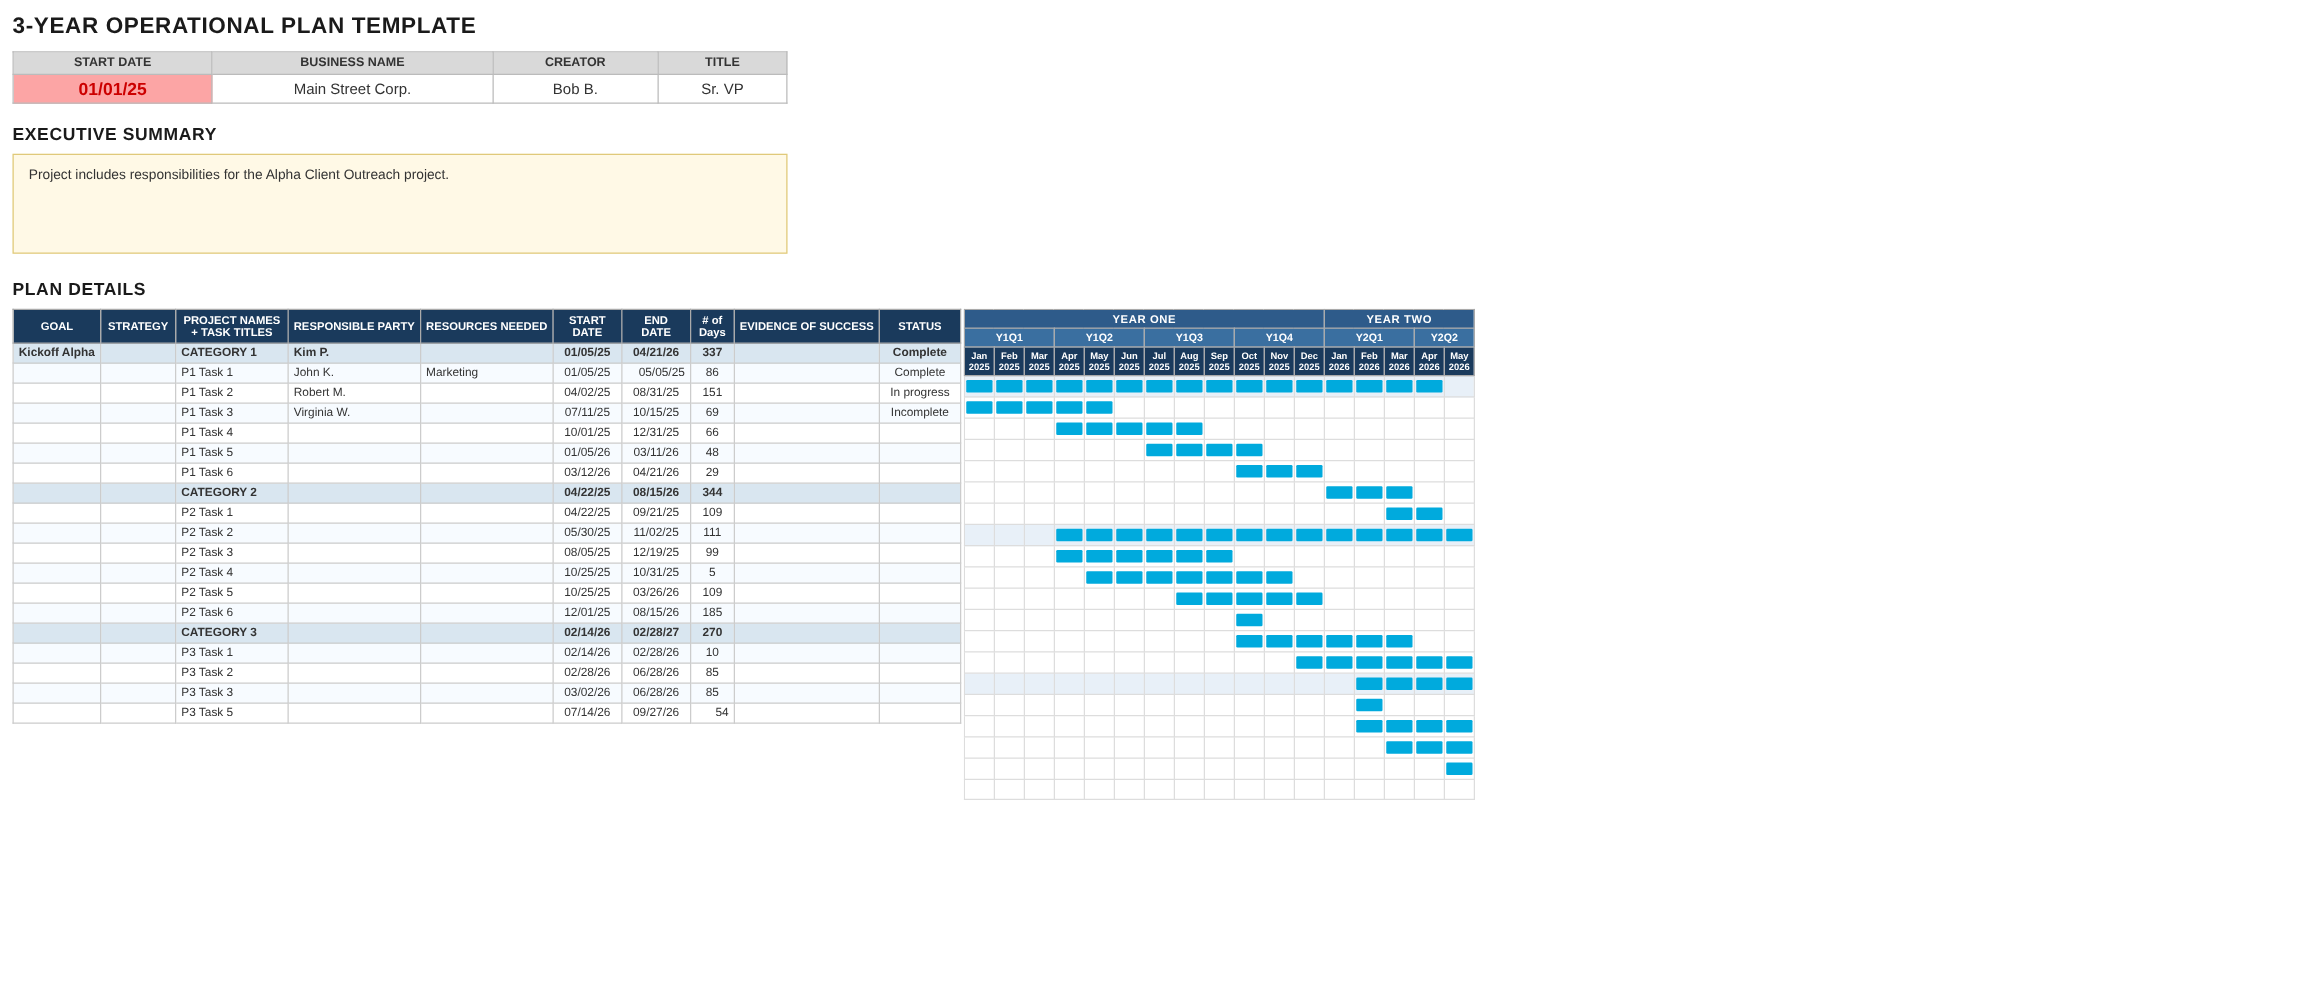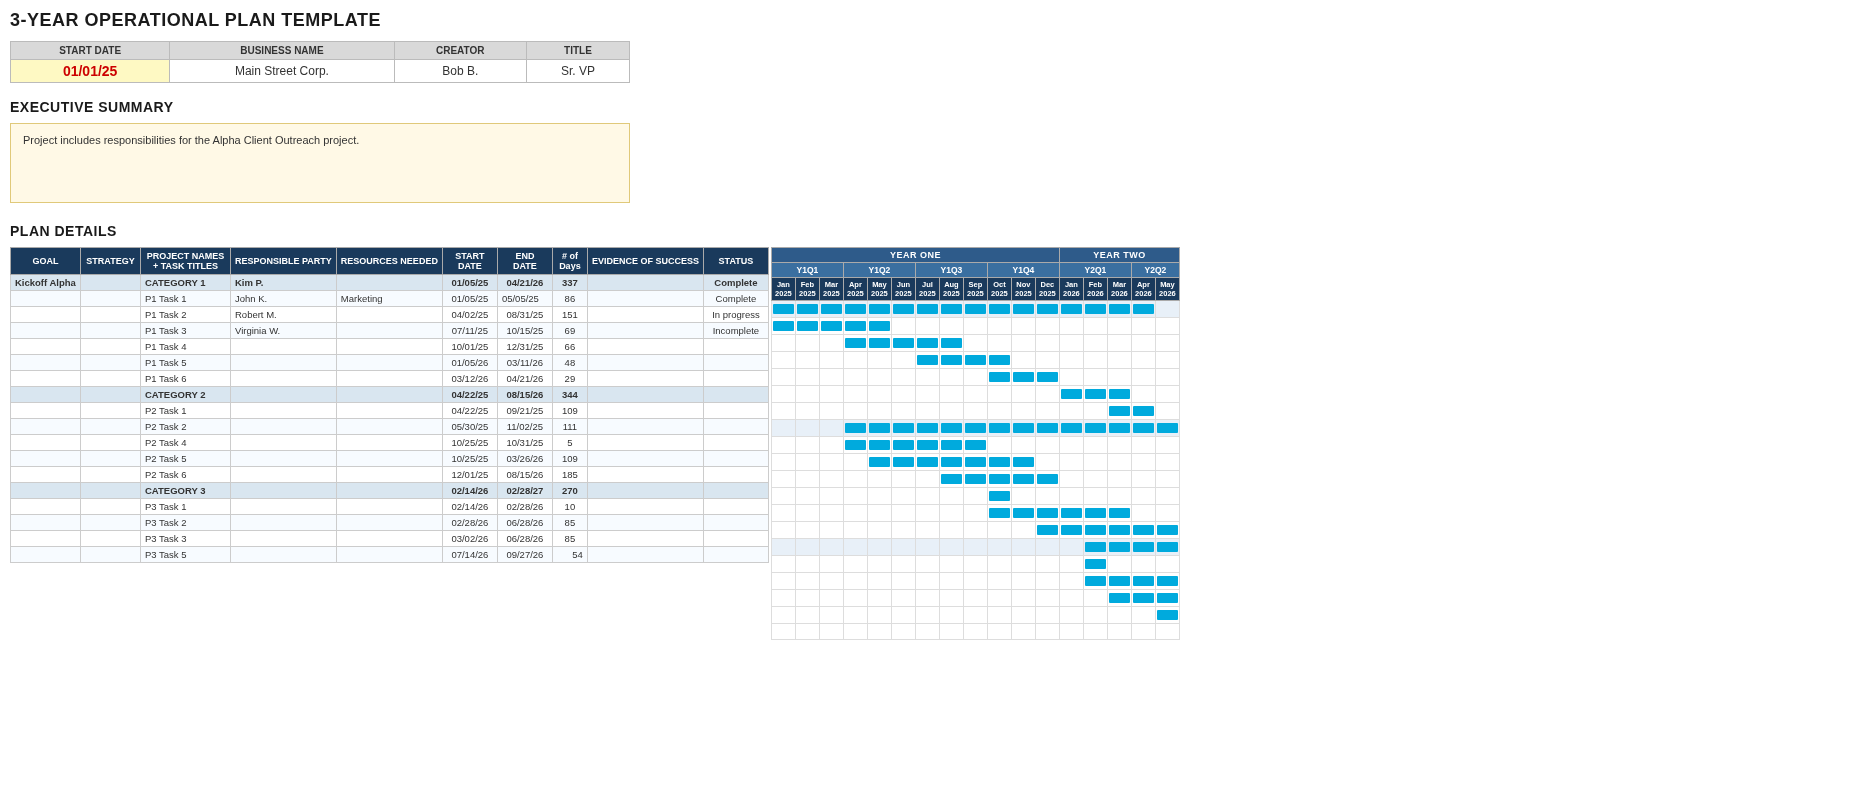--- a/index.html
+++ b/index.html
@@ -3,21 +3,21 @@
   <meta charset="utf-8">
   <style>
     * { box-sizing: border-box; margin: 0; padding: 0; }
     body { font-family: Arial, sans-serif; font-size: 11px; background: #fff; color: #333; padding: 10px; }
     
     h1 { font-size: 18px; font-weight: bold; color: #1a1a1a; margin-bottom: 10px; letter-spacing: 0.5px; }
     
     .header-table { border-collapse: collapse; width: 620px; margin-bottom: 16px; }
     .header-table th { background: #d9d9d9; font-weight: bold; font-size: 10px; text-align: center; padding: 3px 8px; border: 1px solid #bbb; color: #333; }
     .header-table td { text-align: center; padding: 3px 8px; border: 1px solid #bbb; font-size: 12px; }
-    .header-table td.date-cell { background: #fef9c3; color: #c00; font-weight: bold; font-size: 14px; }
+    .header-table td.date-cell { background: #fca5a5; color: #c00; font-weight: bold; font-size: 14px; }
     
     .section-title { font-size: 14px; font-weight: bold; color: #1a1a1a; margin-bottom: 8px; letter-spacing: 0.5px; }
     
     .exec-summary-box { border: 1px solid #e0c97a; background: #fff9e6; width: 620px; min-height: 80px; padding: 10px 12px; margin-bottom: 20px; font-size: 11px; color: #333; }
     
     .plan-table-wrapper { overflow: visible; }
     
     .plan-table { border-collapse: collapse; font-size: 10px; }
     .plan-table th { background: #1a3a5c; color: #fff; font-weight: bold; text-align: center; padding: 3px 4px; border: 1px solid #aaa; white-space: nowrap; font-size: 9px; }
     .plan-table td { padding: 2px 4px; border: 1px solid #ccc; white-space: nowrap; font-size: 9.5px; }
@@ -105,21 +105,21 @@
             <td></td>
             <td style="text-align: center;">Complete</td>
           </tr>
           <tr class="task-row">
             <td></td>
             <td></td>
             <td>P1 Task 1</td>
             <td>John K.</td>
             <td>Marketing</td>
             <td style="text-align: center;">01/05/25</td>
-            <td style="text-align: left;">05/05/25</td>
+            <td style="text-align: right;">05/05/25</td>
             <td style="text-align: center;">86</td>
             <td></td>
             <td style="text-align: center;">Complete</td>
           </tr>
           <tr class="task-row">
             <td></td>
             <td></td>
             <td>P1 Task 2</td>
             <td>Robert M.</td>
             <td></td>
@@ -203,20 +203,32 @@
           </tr>
           <tr class="task-row">
             <td></td>
             <td></td>
             <td>P2 Task 2</td>
             <td></td>
             <td></td>
             <td style="text-align: center;">05/30/25</td>
             <td style="text-align: center;">11/02/25</td>
             <td style="text-align: center;">111</td>
+            <td></td>
+            <td style="text-align: center;"></td>
+          </tr>
+          <tr class="task-row">
+            <td></td>
+            <td></td>
+            <td>P2 Task 3</td>
+            <td></td>
+            <td></td>
+            <td style="text-align: center;">08/05/25</td>
+            <td style="text-align: center;">12/19/25</td>
+            <td style="text-align: center;">99</td>
             <td></td>
             <td style="text-align: center;"></td>
           </tr>
           <tr class="task-row">
             <td></td>
             <td></td>
             <td>P2 Task 4</td>
             <td></td>
             <td></td>
             <td style="text-align: center;">10/25/25</td>

